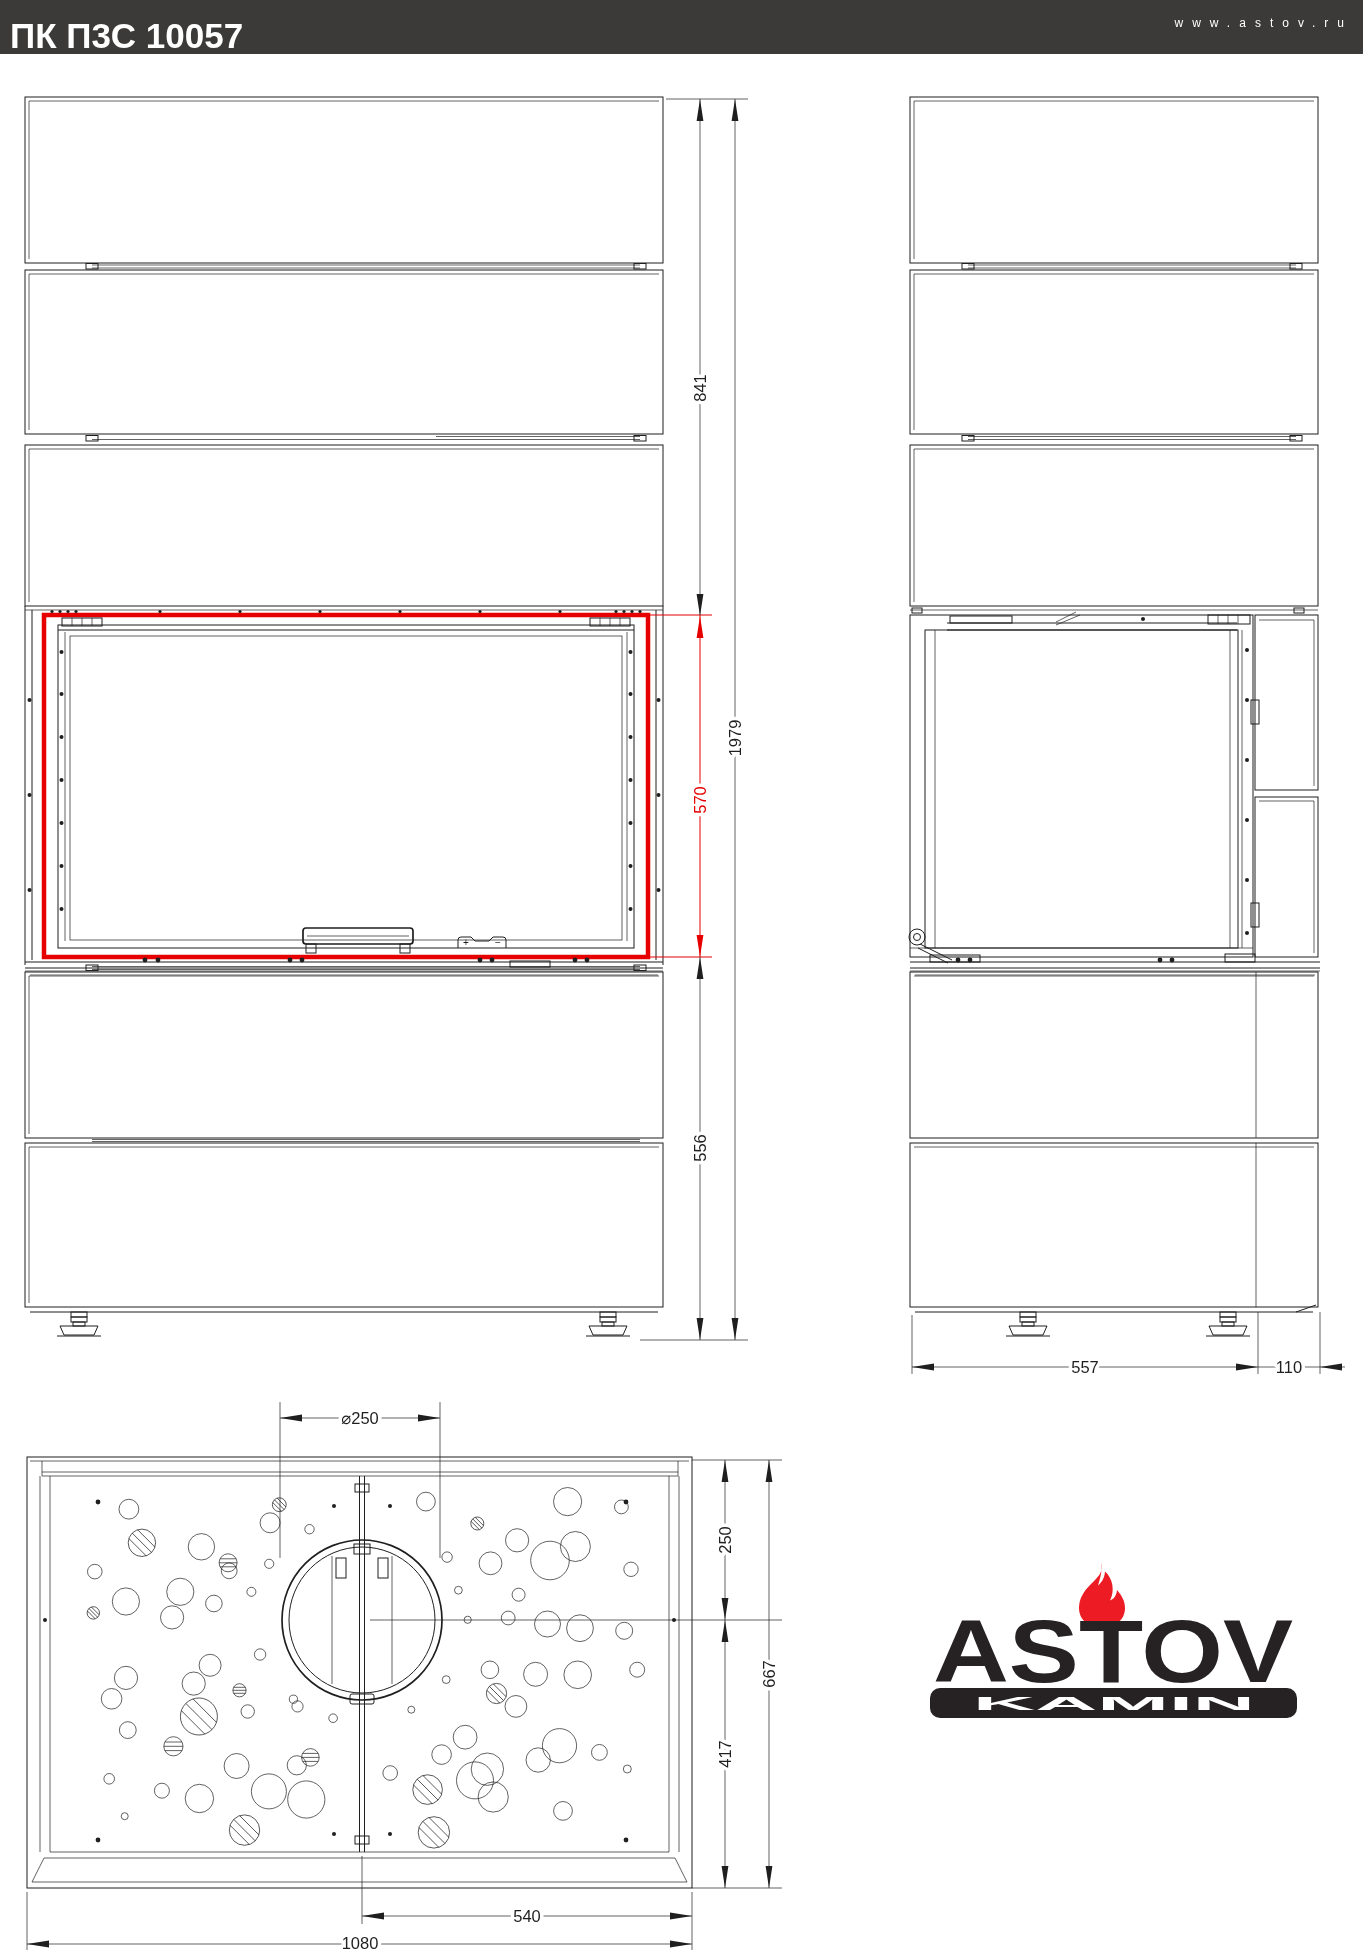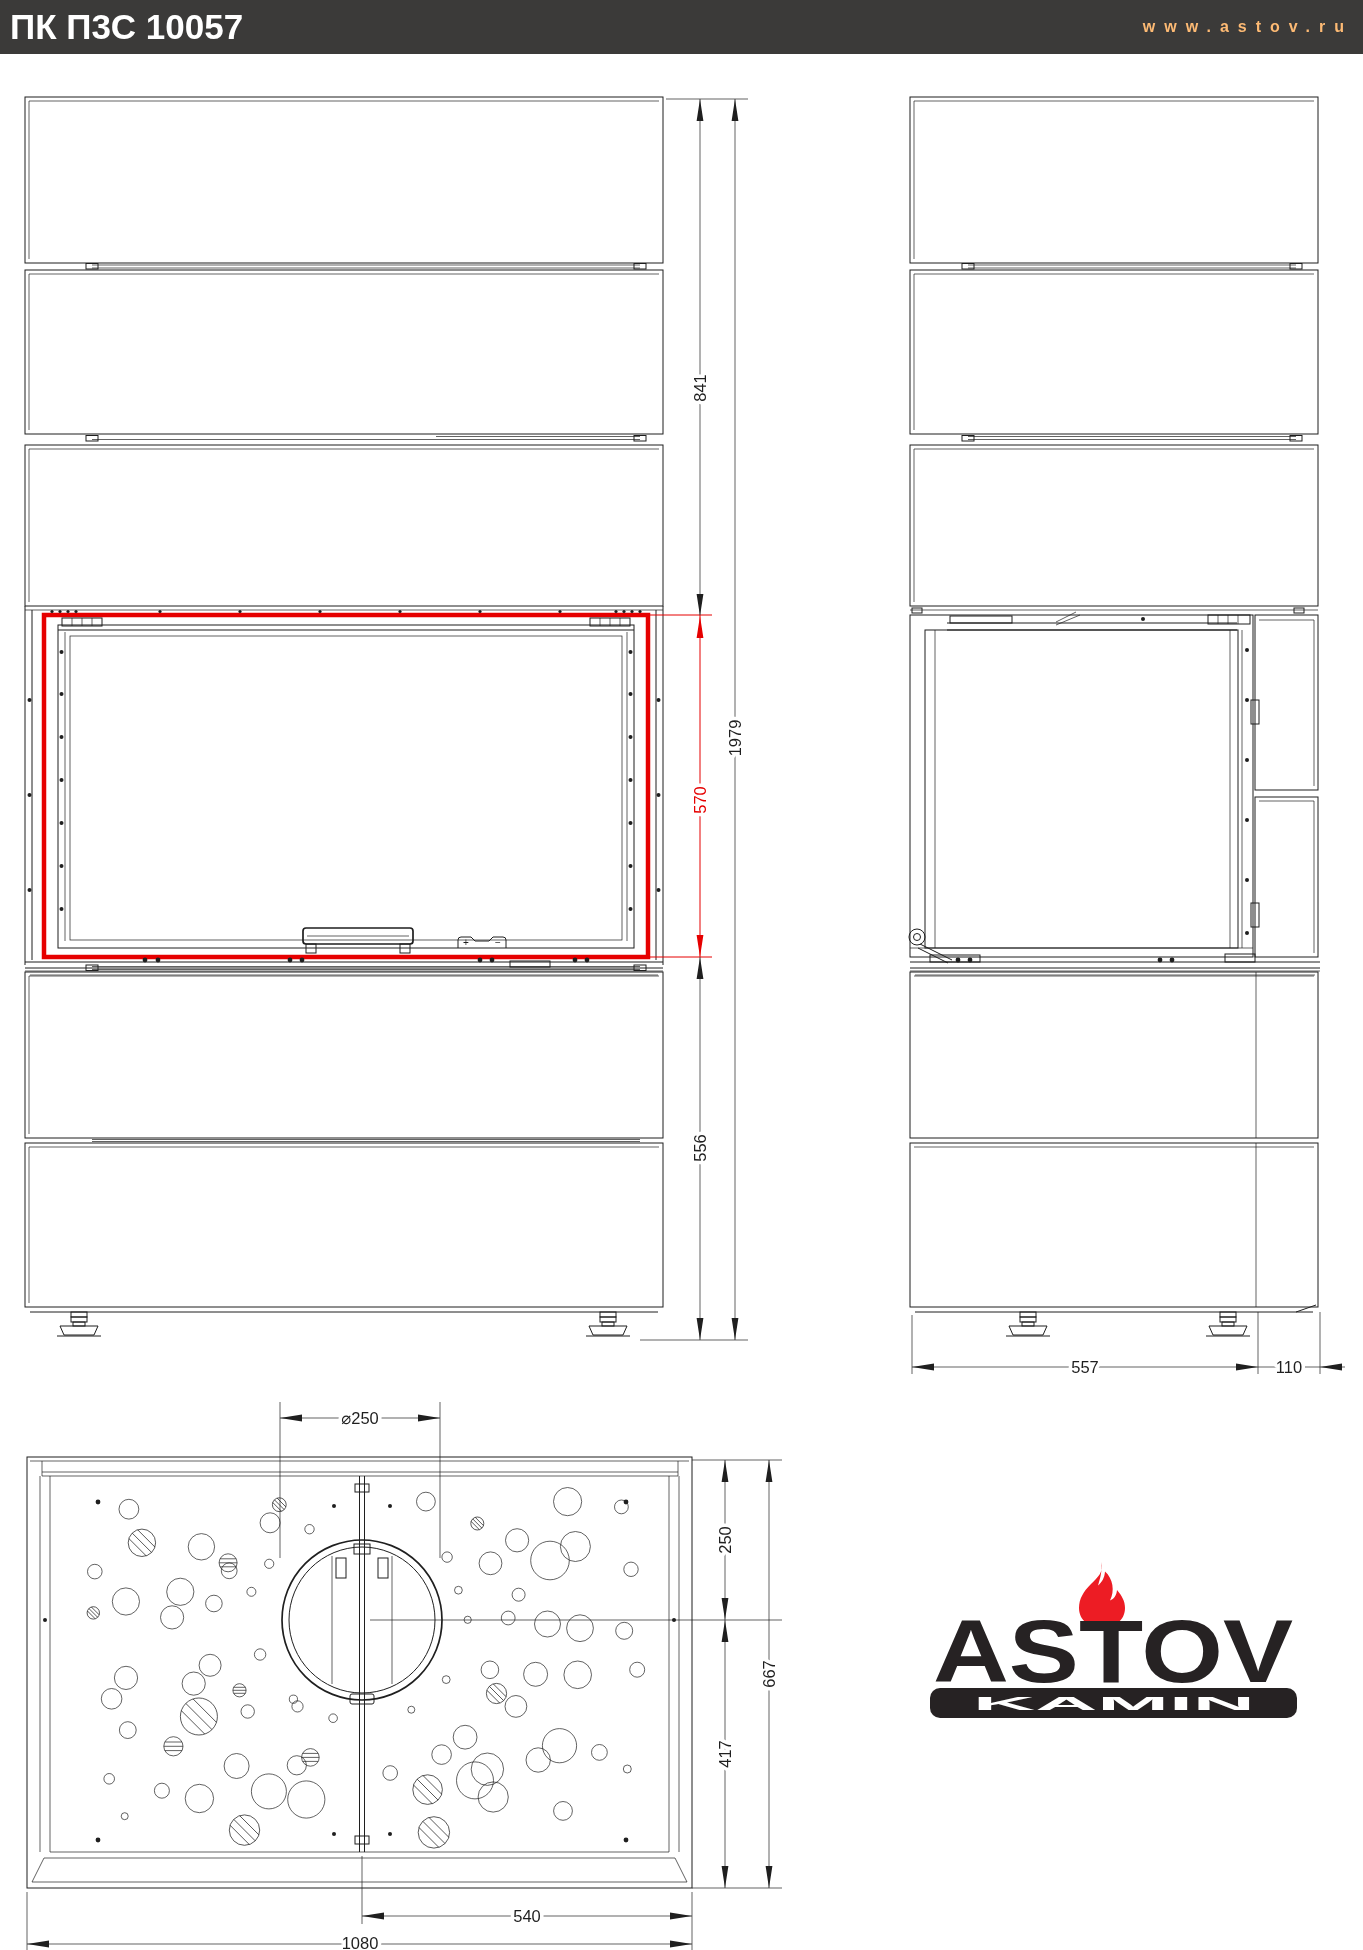--- a/index.html
+++ b/index.html
@@ -1,22 +1,22 @@
 <!DOCTYPE html>
 <html style="--hdr: #3b3a39; --line: #1f1f1f; --red: #e60000; --flame: #ed1c24; --logo: #262223;"><head>
 <meta charset="utf-8">
 <style>
   :root{ --hdr:#3b3a39; --line:#1f1f1f; --red:#e60000; --flame:#ed1c24; --logo:#262223; }
   html,body{margin:0;padding:0;background:#fff}
   #page{position:relative;width:1363px;height:1950px;background:#fff;overflow:hidden;
         font-family:"Liberation Sans",sans-serif}
   #hdr{position:absolute;top:0;left:0;width:1363px;height:54px;background:var(--hdr);
-       display:flex;align-items:center;justify-content:space-between;box-sizing:border-box;padding:4px 10px}
+       display:flex;align-items:flex-start;justify-content:space-between;box-sizing:border-box;padding:16px 10px}
   #hdr .t{color:#fff;font-size:35px;font-weight:bold;white-space:nowrap}
-  #hdr .u{color:#fdba74;font-size:16px;font-weight:bold;letter-spacing:9px;white-space:nowrap}
+  #hdr .u{color:#ffffff;font-size:12px;font-weight:normal;letter-spacing:9px;white-space:nowrap}
   svg.drawing{position:absolute;top:0;left:0}
   .ln{fill:none;stroke:var(--line);stroke-width:1}
   .ln2{fill:none;stroke:var(--line);stroke-width:1.7}
   .thin{fill:none;stroke:var(--line);stroke-width:.7}
   .fl{fill:var(--line);stroke:none}
   .red{fill:none;stroke:var(--red);stroke-width:4.5}
   .redln{fill:none;stroke:var(--red);stroke-width:1}
   .redfl{fill:var(--red);stroke:none}
   .dim{font:16.5px "Liberation Sans",sans-serif;fill:#1f1f1f;text-anchor:middle;
        stroke:#fff;stroke-width:7;paint-order:stroke;stroke-linejoin:round}

